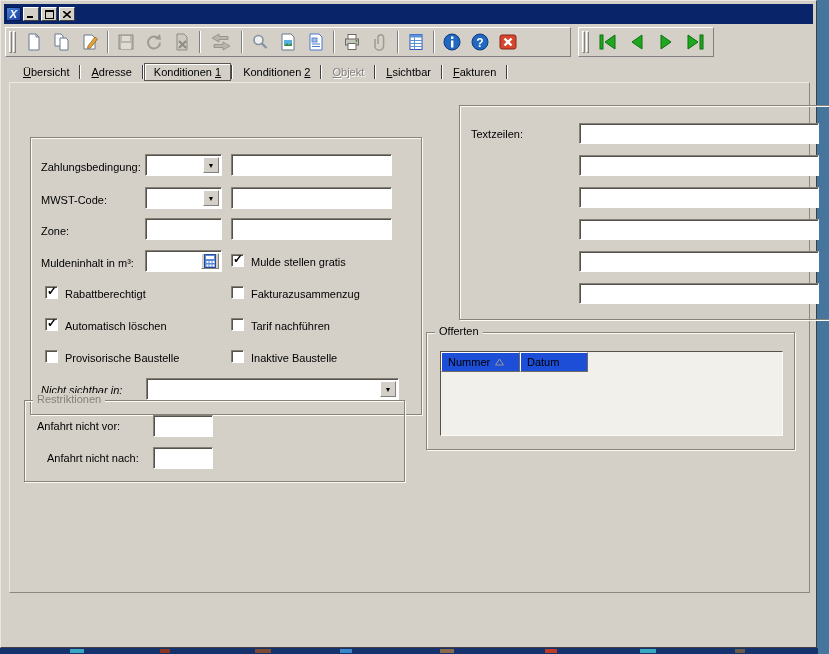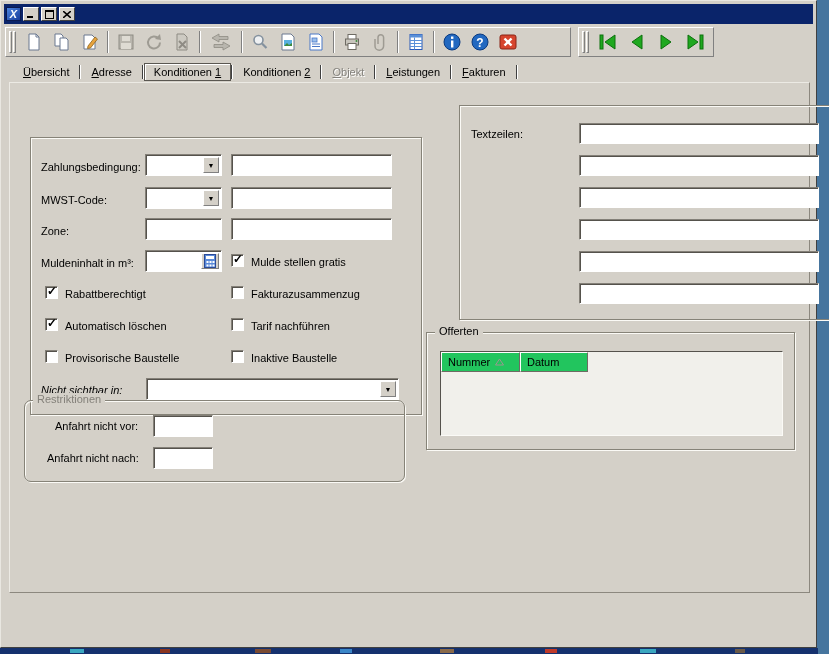--- a/index.html
+++ b/index.html
@@ -64,21 +64,21 @@
            display:flex; align-items:center; justify-content:center; font-size:7px; color:#000; }
   .calc-btn { width:18px; }
 
   .cb { position:absolute; width:13px; height:13px; background:#fff; border:1px solid;
         border-color:#848078 #fff #fff #848078; box-shadow:inset 1px 1px 0 #55524c; }
   .cb.checked::after { content:"✓"; position:absolute; left:1px; top:-3px; font-size:12px; font-weight:bold; color:#000; }
 
   
   .otable { position:absolute; border:1px solid; border-color:#55524c #fbfaf6 #fbfaf6 #55524c; background:#f1f0eb; }
   .ohead { display:flex; height:20px; }
-  .ohcell { background:#22c55e; border:1px solid; border-color:#fff #6e6b63 #6e6b63 #fff;
+  .ohcell { background:#1d4ed8; border:1px solid; border-color:#fff #6e6b63 #6e6b63 #fff;
             display:flex; align-items:center; padding:0 6px; font-size:11px; gap:5px; white-space:nowrap; overflow:hidden; }
   .obody { height:63px; background:#f1f0eb; }
 
   
   .statusbar { position:absolute; left:12px; top:602px; width:793px; height:34px; background:#d4d0c8;
                border:1px solid; border-color:#848078 #fff #fff #848078; box-shadow:inset 1px 1px 0 #55524c;
                display:flex; align-items:center; padding:0 9px; font-size:14px; font-weight:bold; white-space:nowrap; }
 </style>
 </head>
 <body>
@@ -283,21 +283,21 @@
       <div class="tab"><span></span><span class="u">Ü</span><span>bersicht</span></div>
       <div class="tab-sep"></div>
       <div class="tab"><span></span><span class="u">A</span><span>dresse</span></div>
       <div class="tab-sep"></div>
       <div class="tab active"><span>Konditionen </span><span class="u">1</span><span></span></div>
       <div class="tab-sep"></div>
       <div class="tab"><span>Konditionen </span><span class="u">2</span><span></span></div>
       <div class="tab-sep"></div>
       <div class="tab disabled"><span></span><span class="u">O</span><span>bjekt</span></div>
       <div class="tab-sep"></div>
-      <div class="tab"><span></span><span class="u">L</span><span>eistungen</span></div>
+      <div class="tab"><span></span><span class="u">L</span><span>sichtbar</span></div>
       <div class="tab-sep"></div>
       <div class="tab"><span></span><span class="u">F</span><span>akturen</span></div>
       <div class="tab-sep"></div>
     </div>
 
     <div class="page">
 
       <div class="groupbox" style="left:20px; top:22px; width:392px; height:278px;margin-top:32px;">
 
         <div class="lbl" style="left:10px; top:23px;">Zahlungsbedingung:</div>
@@ -352,23 +352,23 @@
         <div class="cb" style="left:200px; top:212px;"></div>
         <div class="lbl" style="left:220px; top:214px;">Inaktive Baustelle</div>
 
         <div class="lbl" style="left:10px; top:246px;font-style:italic;">Nicht sichtbar in:</div>
         <div class="combo" style="left:115px; top:240px; width:253px; height:22px;">
           <span class="lbl" style="left:4px; top:4px;"></span>
           <div class="drop">▼</div>
         </div>
       </div>
 
-      <div class="fieldset" style="left:14px; top:317px; width:381px; height:82px;border-radius:7px;">
+      <div class="fieldset" style="left:14px; top:317px; width:381px; height:82px;">
         <div class="legend gray">Restriktionen</div>
-        <div class="lbl" style="left:30px; top:19px;text-align:center;">Anfahrt nicht vor:</div>
+        <div class="lbl" style="left:12px; top:19px;text-align:center;">Anfahrt nicht vor:</div>
         <input class="tz-input" style="left: 128px; top: 14px; width: 60px; height: 22px;" value="">
         <div class="lbl" style="left:22px; top:51px;">Anfahrt nicht nach:</div>
         <input class="tz-input" style="left: 128px; top: 46px; width: 60px; height: 22px;" value="">
       </div>
 
       <div class="groupbox" style="left:416px; top:22px; width:373px; height:215px;margin-left:33px;">
         <div class="lbl" style="left:11px; top:22px;">Textzeilen:</div>
         <input class="tz-input" style="left: 119px; top: 17px; width: 240px; height: 21px;" value="">
         <input class="tz-input" style="left: 119px; top: 49px; width: 240px; height: 21px;" value="">
         <input class="tz-input" style="left: 119px; top: 81px; width: 240px; height: 21px;" value="">

